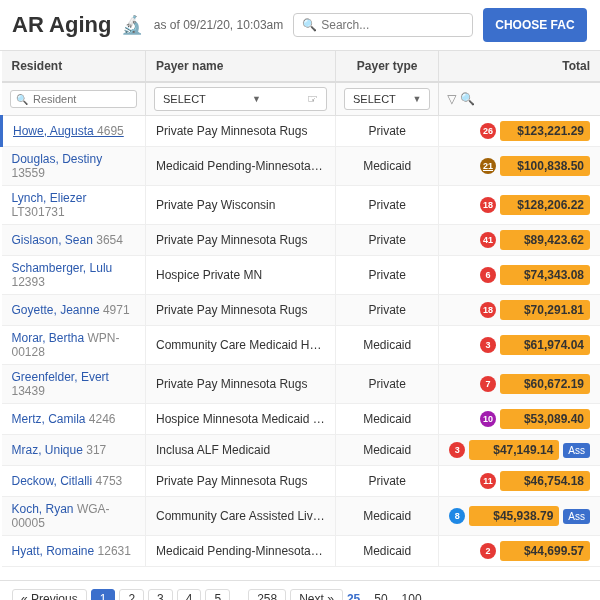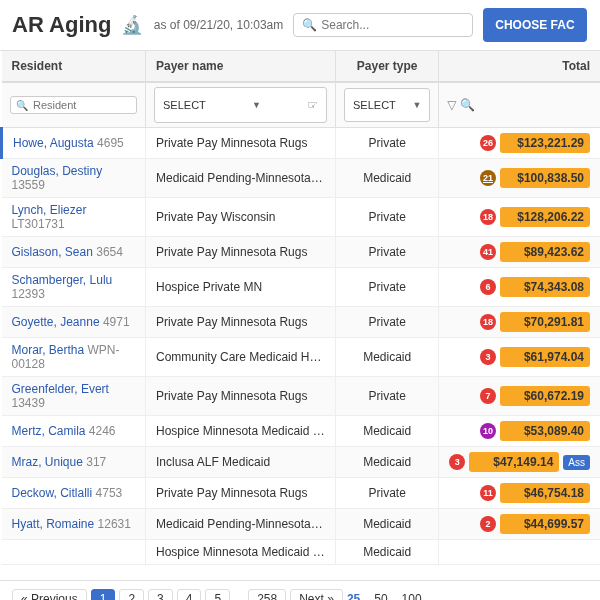--- a/index.html
+++ b/index.html
@@ -48,21 +48,21 @@
       padding: 4px 8px; border-right: 1px solid #e0e0e0;
     }
     .filter-row td:last-child { border-right: none; }
     .filter-search {
       display: flex; align-items: center; gap: 4px;
       border: 1px solid #ccc; border-radius: 3px; padding: 2px 6px; background: #fff;
     }
     .filter-search input { border: none; outline: none; font-size: 11px; color: #888; width: 100%; }
     .select-dropdown {
       display: flex; align-items: center; justify-content: space-between;
-      border: 1px solid #ccc; border-radius: 3px; padding: 10px 8px;
+      border: 1px solid #ccc; border-radius: 3px; padding: 4px 8px;
       background: #fff; font-size: 11px; color: #333; cursor: pointer; gap: 4px;
     }
     .select-dropdown .arrow { font-size: 9px; color: #666; }
     .filter-icons { display: flex; gap: 4px; align-items: center; font-size: 12px; color: #888; }
 
     
     tbody tr { border-bottom: 1px solid #eee; }
     tbody tr:nth-child(even) { background: #fafafa; }
     tbody td {
       padding: 5px 10px; font-size: 12px; color: #333;
@@ -167,21 +167,21 @@
         <td>
           <div class="filter-icons">
             <span style="cursor:pointer;">▽</span>
             <span style="cursor:pointer;">🔍</span>
           </div>
         </td>
       </tr>
     </tbody>
     <tbody id="data-rows">
     <tr class="left-border">
-          <td><span class="resident-name" style="cursor:pointer;">Howe, Augusta <span class="resident-id">4695</span></span></td>
+          <td><span class="resident-name" style="cursor:pointer;text-decoration:underline;">Howe, Augusta <span class="resident-id">4695</span></span></td>
           <td style="max-width: 190px; overflow: hidden; text-overflow: ellipsis; white-space: nowrap;">Private Pay Minnesota Rugs</td>
           <td style="text-align: center;">Private</td>
           <td>
       <div class="total-wrapper">
         <span class="badge" style="background:#e53935;">26</span>
         <span class="total-cell">$123,221.29</span>
 
       </div>
           </td>
         </tr>
@@ -295,20 +295,32 @@
         </tr>
         <tr>
           <td><span class="resident-name" style="cursor:pointer;">Deckow, Citlalli <span class="resident-id">4753</span></span></td>
           <td style="max-width: 190px; overflow: hidden; text-overflow: ellipsis; white-space: nowrap;">Private Pay Minnesota Rugs</td>
           <td style="text-align: center;">Private</td>
           <td>
       <div class="total-wrapper">
         <span class="badge" style="background:#e53935;">11</span>
         <span class="total-cell">$46,754.18</span>
 
+      </div>
+          </td>
+        </tr>
+        <tr>
+          <td><span class="resident-name" style="cursor:pointer;">Koch, Ryan <span class="resident-id">WGA-00005</span></span></td>
+          <td style="max-width: 190px; overflow: hidden; text-overflow: ellipsis; white-space: nowrap;">Community Care Assisted Living</td>
+          <td style="text-align: center;">Medicaid</td>
+          <td>
+      <div class="total-wrapper">
+        <span class="badge" style="background:#1e88e5;">8</span>
+        <span class="total-cell">$45,938.79</span>
+        <span class="assist-btn">Ass</span>
       </div>
           </td>
         </tr>
         <tr>
           <td><span class="resident-name" style="cursor:pointer;">Hyatt, Romaine <span class="resident-id">12631</span></span></td>
           <td style="max-width: 190px; overflow: hidden; text-overflow: ellipsis; white-space: nowrap;">Medicaid Pending-Minnesota (3.</td>
           <td style="text-align: center;">Medicaid</td>
           <td>
       <div class="total-wrapper">
         <span class="badge" style="background:#e53935;">2</span>

